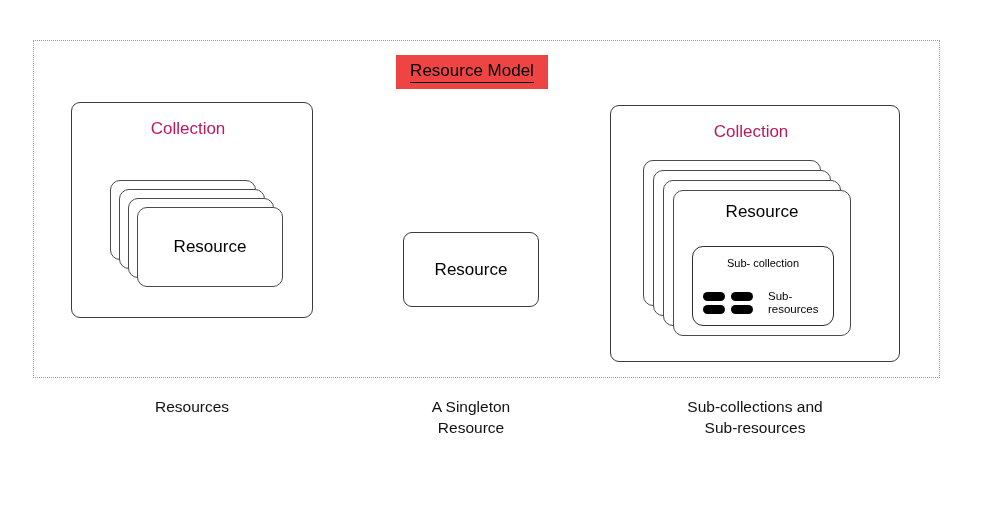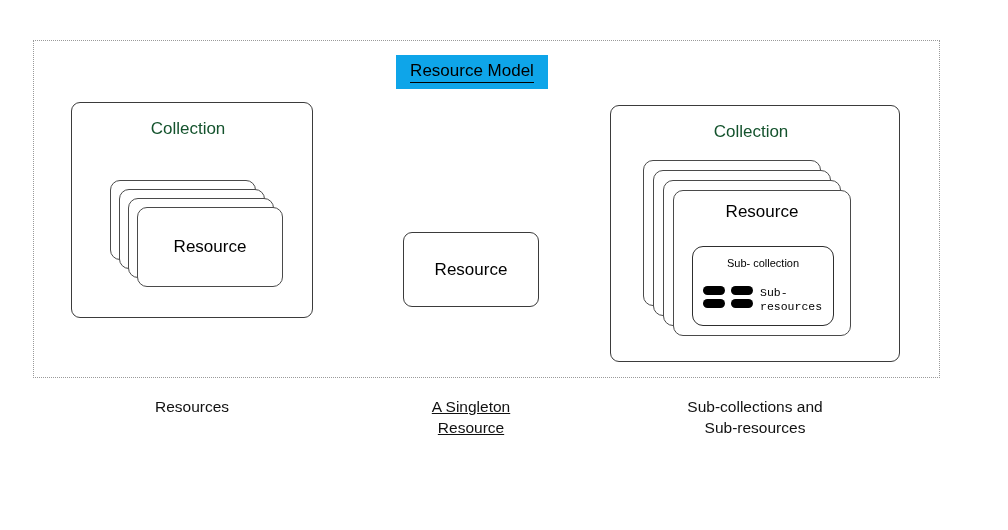--- a/index.html
+++ b/index.html
@@ -27,21 +27,21 @@
     box-sizing: border-box;
   }
 
   
   #diagram-title {
     position: absolute;
     left: 396px;
     top: 55px;
     width: 152px;
     height: 34px;
-    background: #0ea5e9;
+    background: #ef4444;
     display: flex;
     align-items: center;
     justify-content: center;
   }
   #diagram-title .title-text {
     font-size: 17px;
     line-height: 20px;
     color: #000;
     border-bottom: 1.4px solid #000;
     padding-bottom: 1px;
@@ -65,21 +65,21 @@
     border-radius: 10px;
   }
 
   .box-label {
     position: absolute;
     left: 0;
     right: 8px;
     text-align: center;
     font-size: 17px;
     line-height: 20px;
-    color: #14532d;
+    color: #be185d;
     white-space: nowrap;
   }
 
   
   #collection-box-left {
     left: 71px;
     top: 102px;
     width: 242px;
     height: 216px;
   }
@@ -169,23 +169,22 @@
     white-space: nowrap;
   }
 
   #sub-resources-group {
     position: absolute;
     left: 703px;
     top: 286px;
     width: 124px;
     height: 34px;
     display: flex;
-    align-items: flex-start;
-    gap: 7px;
-    font-family: Liberation Mono, monospace;
+    align-items: center;
+    gap: 15px;
   }
   #sub-resource-pills {
     display: grid;
     grid-template-columns: 22px 22px;
     grid-template-rows: 9px 9px;
     gap: 4px 6px;
   }
   .pill {
     width: 22px;
     height: 9px;
@@ -200,21 +199,21 @@
 
   
   .caption {
     position: absolute;
     text-align: center;
     font-size: 15.5px;
     line-height: 21px;
     color: #111;
   }
   #caption-left   { left: 82px;  top: 396px; width: 220px; }
-  #caption-middle { left: 381px; top: 396px; width: 180px; text-decoration: underline; }
+  #caption-middle { left: 381px; top: 396px; width: 180px; }
   #caption-right  { left: 625px; top: 396px; width: 260px; }
 </style>
 </head>
 <body>
 
 <div id="diagram-frame"></div>
 
 <div id="diagram-title">
   <span class="title-text">Resource Model</span>
 </div>

